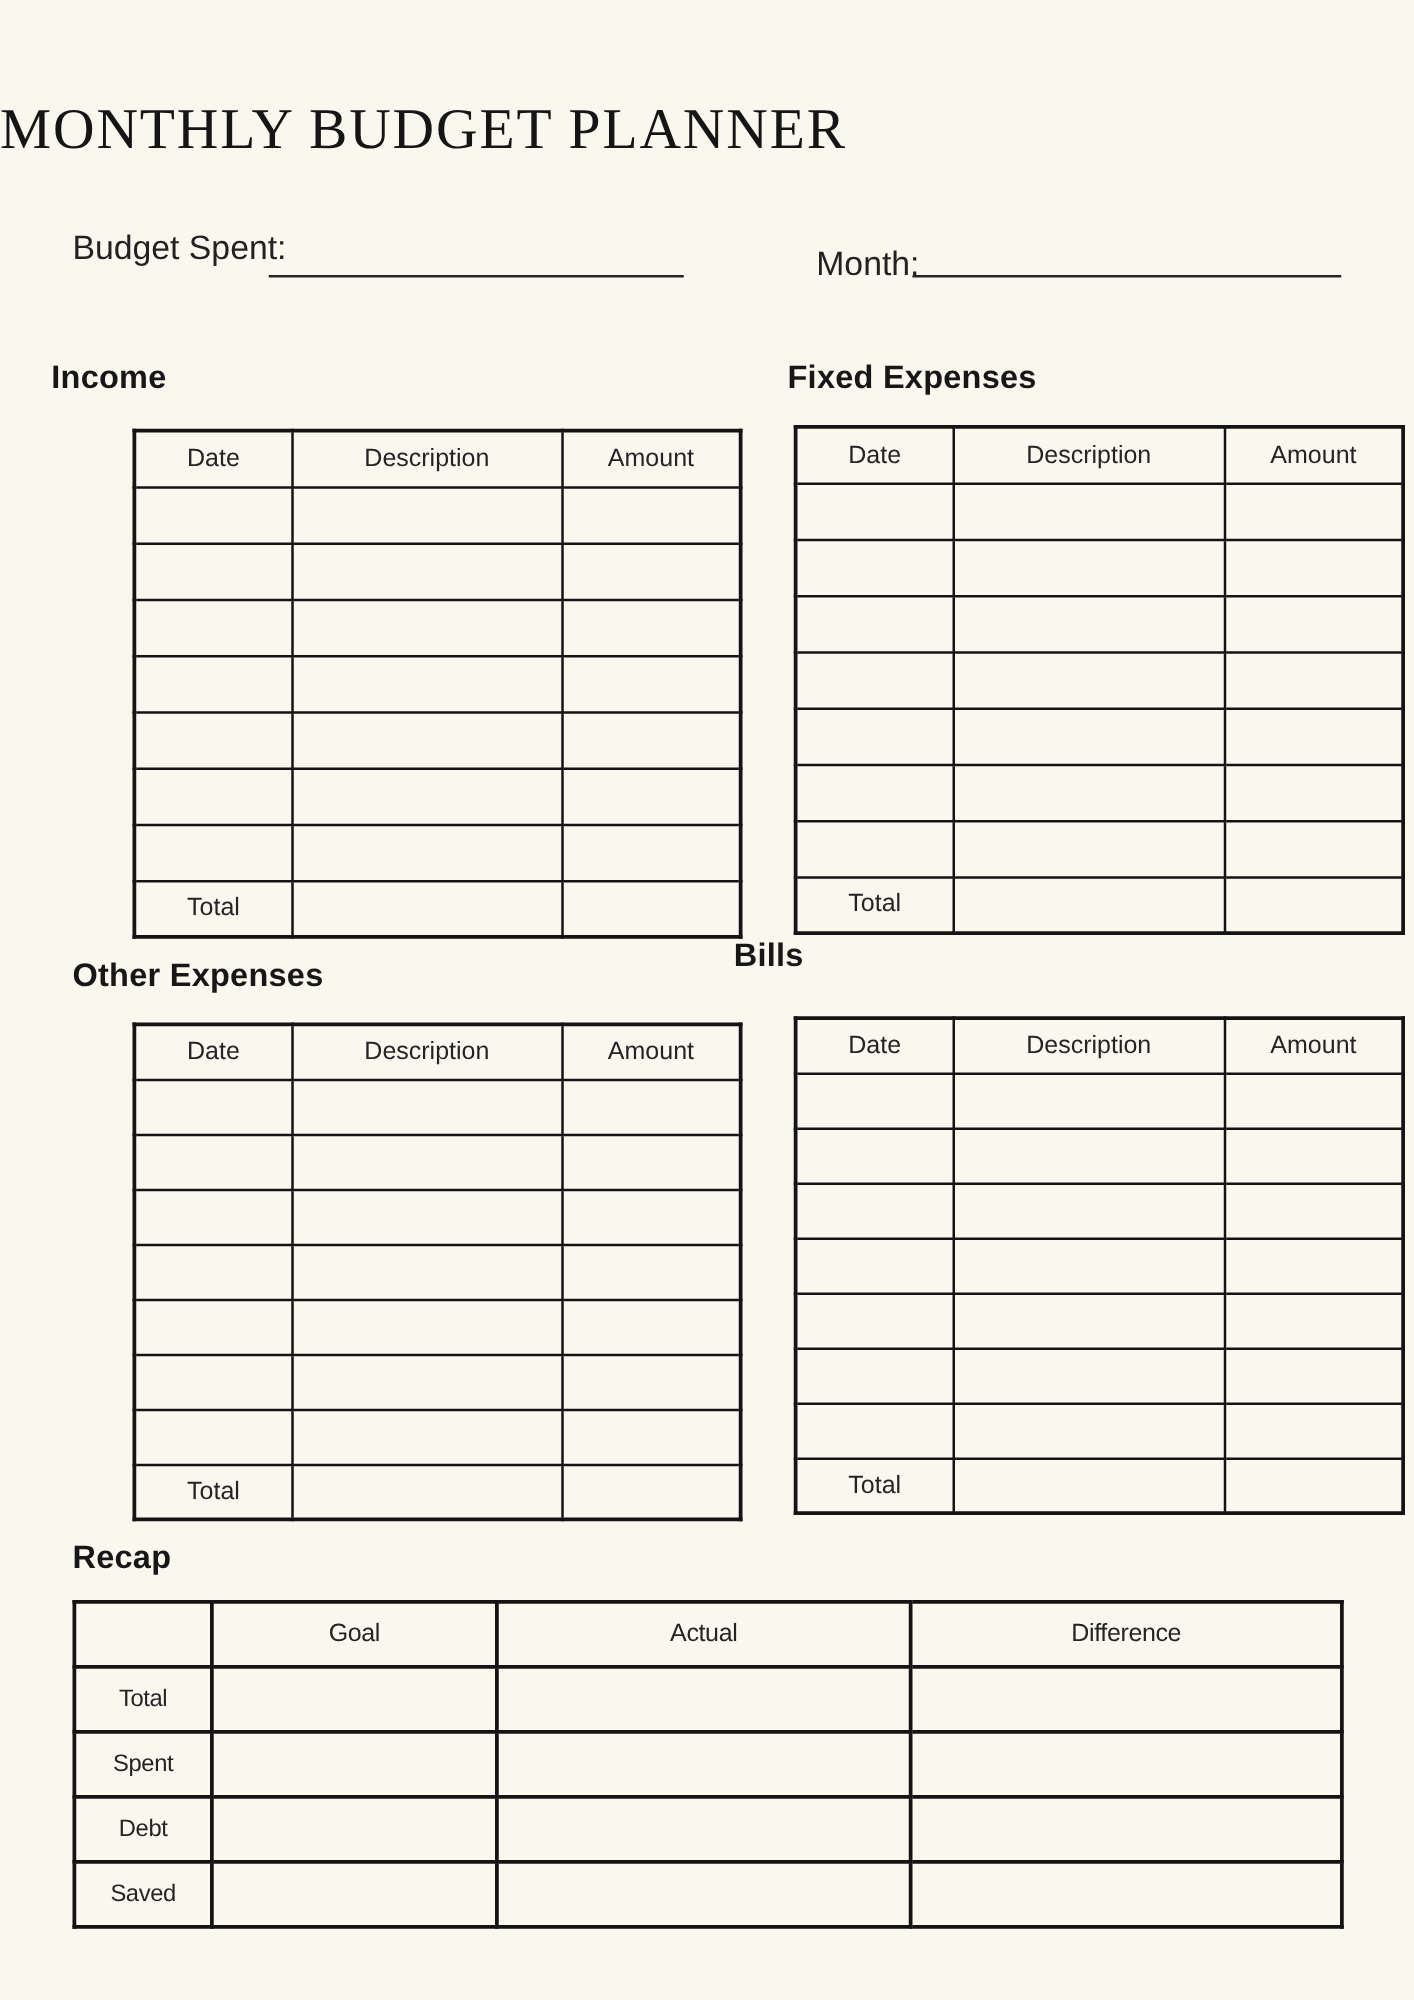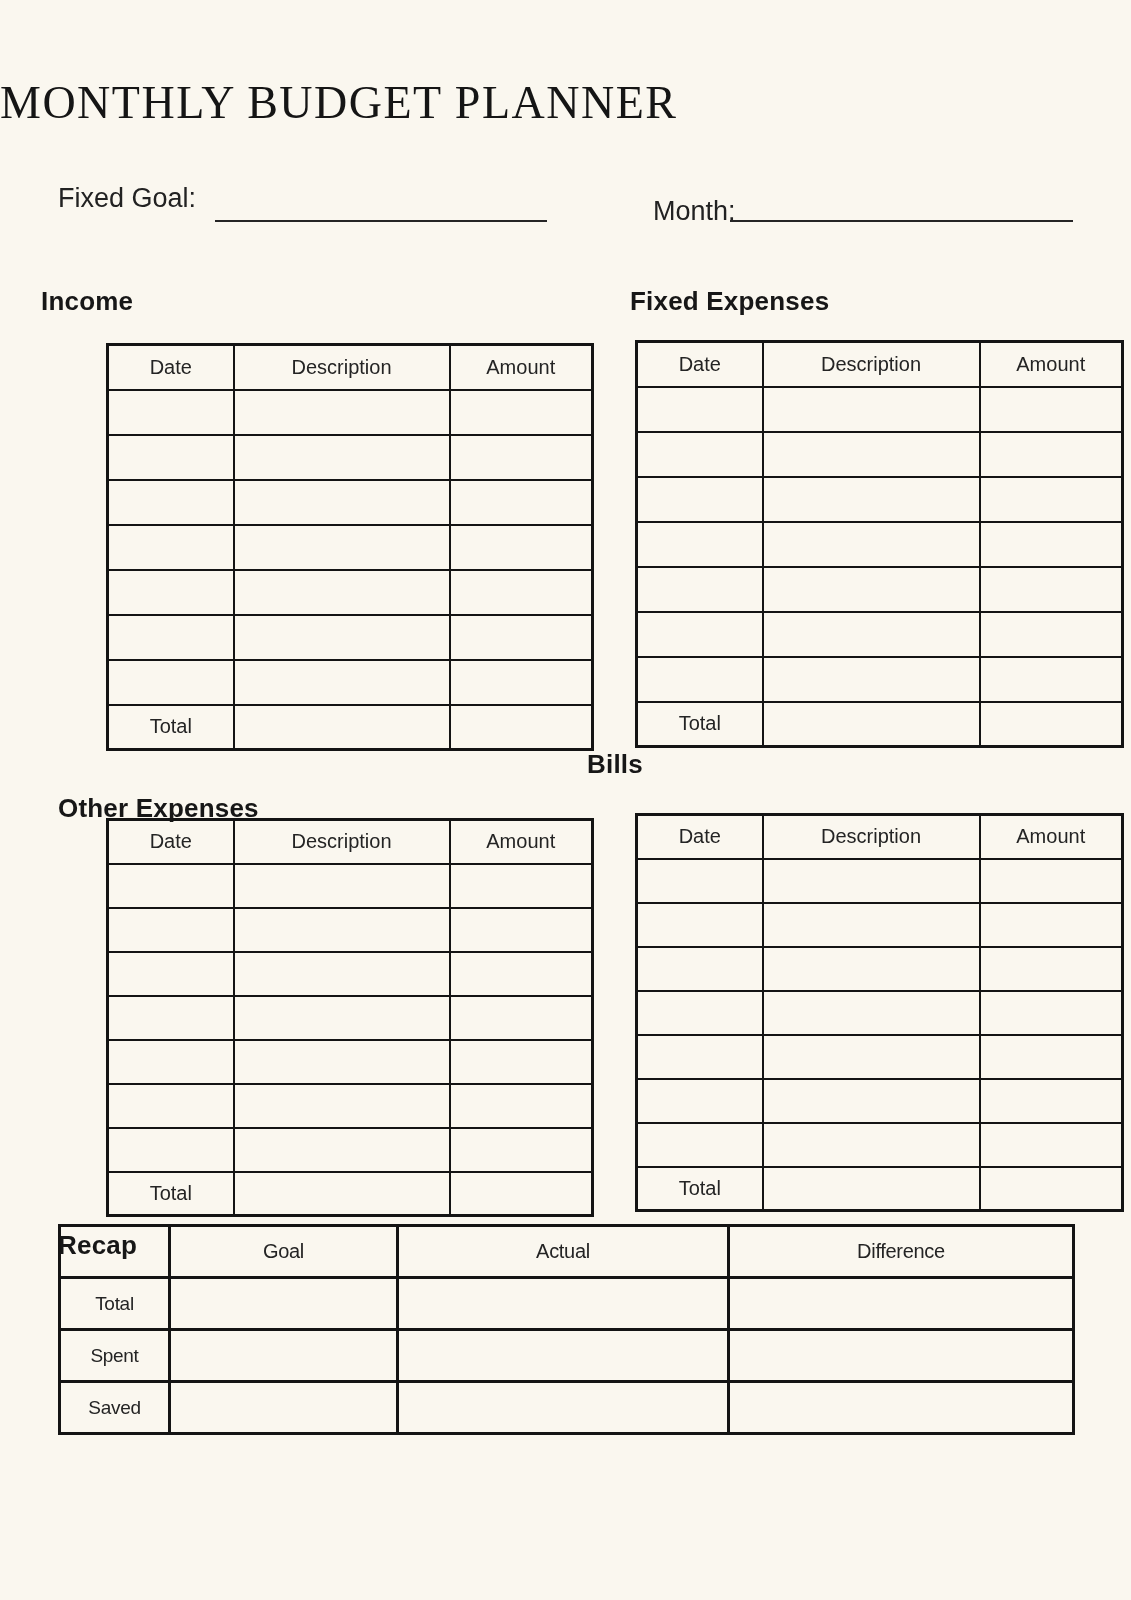--- a/index.html
+++ b/index.html
@@ -30,21 +30,21 @@
   #month-label       { left: 653px; top: 185px; margin-top: 11px; }
   #month-line        { left: 730px; top: 220px; width: 343px; }
 
   .section-title {
     position: absolute;
     font-size: 26px; font-weight: 700; color: #171717;
     letter-spacing: 0.2px;
   }
   #income-title { left: 41px; top: 286px; }
   #fixed-expenses-title { left: 587px; top: 286px; margin-left: 43px; }
-  #other-expenses-title { left: 58px; top: 793px; }
+  #other-expenses-title { left: 58px; top: 765px; }
   #bills-title { left: 587px; top: 749px; }
   #recap-title { left: 58px; top: 1230px; }
 
   table {
     position: absolute;
     border-collapse: collapse;
     table-layout: fixed;
   }
   .t3 { border: 3px solid #141414; margin-left: 48px; }
   .t3 th, .t3 td { border: 2px solid #141414; padding: 0; }
@@ -56,37 +56,37 @@
   .total-cell { text-align: center; font-size: 20px; color: #242424; }
 
   #income-table         { left: 58px;  top: 343px; width: 485px; }
   #fixed-expenses-table { left: 587px; top: 340px; width: 486px; }
   #other-expenses-table { left: 58px;  top: 818px; width: 485px; }
   #bills-table          { left: 587px; top: 813px; width: 486px; }
 
   #income-table tr, #fixed-expenses-table tr { height: 45px; }
   #other-expenses-table tr, #bills-table tr  { height: 44px; }
 
-  #recap-table { left: 58px; top: 1224px; width: 1014px; border: 3px solid #a21caf; }
+  #recap-table { left: 58px; top: 1280px; width: 1014px; border: 3px solid #a21caf; }
   #recap-table th, #recap-table td { border: 3px solid #141414; padding: 0; }
   #recap-table tr { height: 52px; }
   #recap-table th { font-size: 20px; letter-spacing: -0.3px; }
   .recap-row-label {
     text-align: center; font-size: 19px; color: #242424;
     letter-spacing: -0.3px;
   }
 </style>
 </head>
 <body>
 
 <div class="page">
 
   <h1 class="doc-title">MONTHLY BUDGET PLANNER</h1>
 
-  <span class="field-label" id="budget-goal-label">Fixed Goal:</span>
+  <span class="field-label" id="budget-goal-label">Budget Spent:</span>
   <div class="fill-line" id="budget-goal-line"></div>
 
   <span class="field-label" id="month-label">Month:</span>
   <div class="fill-line" id="month-line"></div>
 
   <div class="section-title" id="income-title">Income</div>
   <table class="t3" id="income-table">
     <colgroup>
         <col style="width:126px">
         <col style="width:216px">
@@ -330,20 +330,26 @@
       <td></td>
       <td></td>
     </tr>
     <tr>
       <td class="recap-row-label">Spent</td>
       <td></td>
       <td></td>
       <td></td>
     </tr>
     <tr>
+      <td class="recap-row-label">Debt</td>
+      <td></td>
+      <td></td>
+      <td></td>
+    </tr>
+    <tr>
       <td class="recap-row-label">Saved</td>
       <td></td>
       <td></td>
       <td></td>
     </tr>
   </tbody>
     </table>
 
 </div>
 

